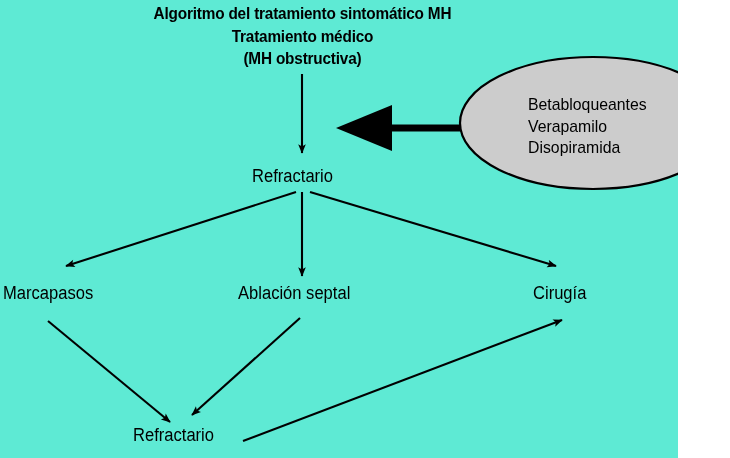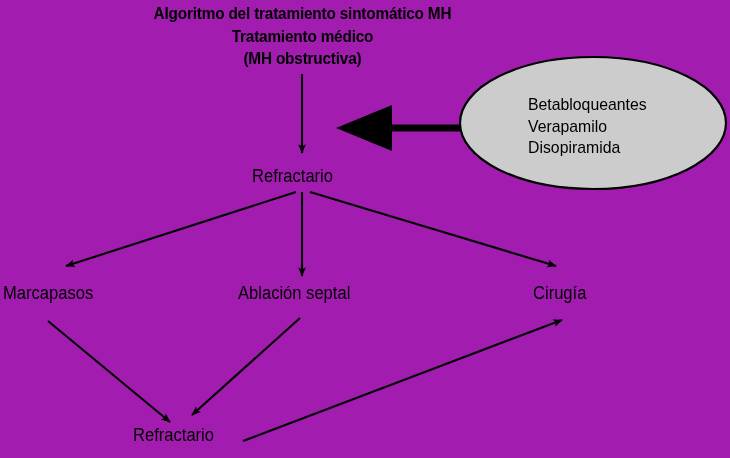--- a/index.html
+++ b/index.html
@@ -5,23 +5,23 @@
   html, body {
     margin: 0;
     padding: 0;
     background: #ffffff;
   }
   body {
     font-family: "Liberation Sans", sans-serif;
   }
   #canvas {
     position: relative;
-    width: 730px;
+    width: 678px;
     height: 458px;
-    background: #a21caf;
+    background: #5eead4;
     overflow: hidden;
   }
   #edges {
     position: absolute;
     left: 0;
     top: 0;
     width: 730px;
     height: 458px;
   }
   .title-block {

